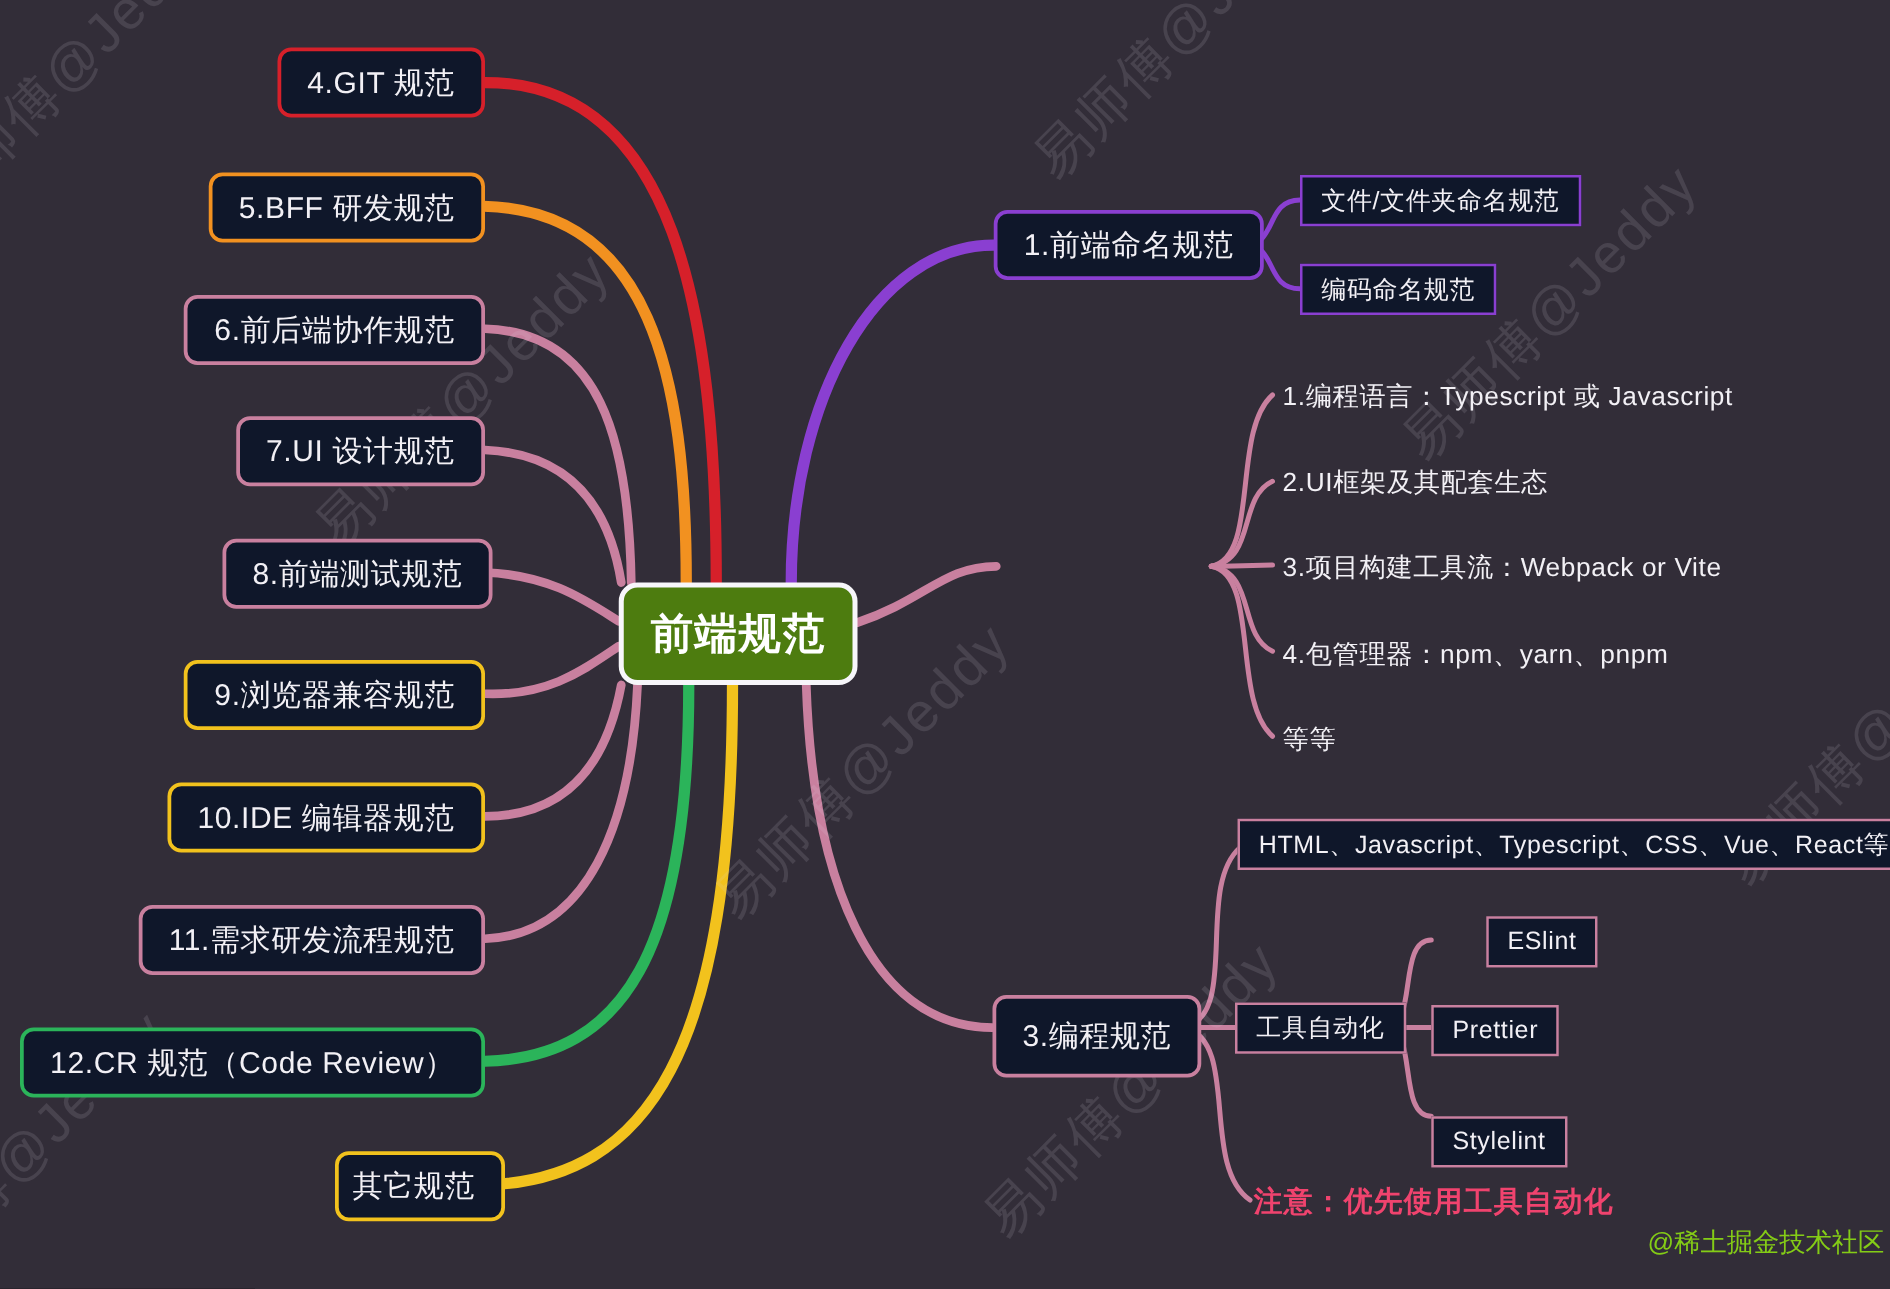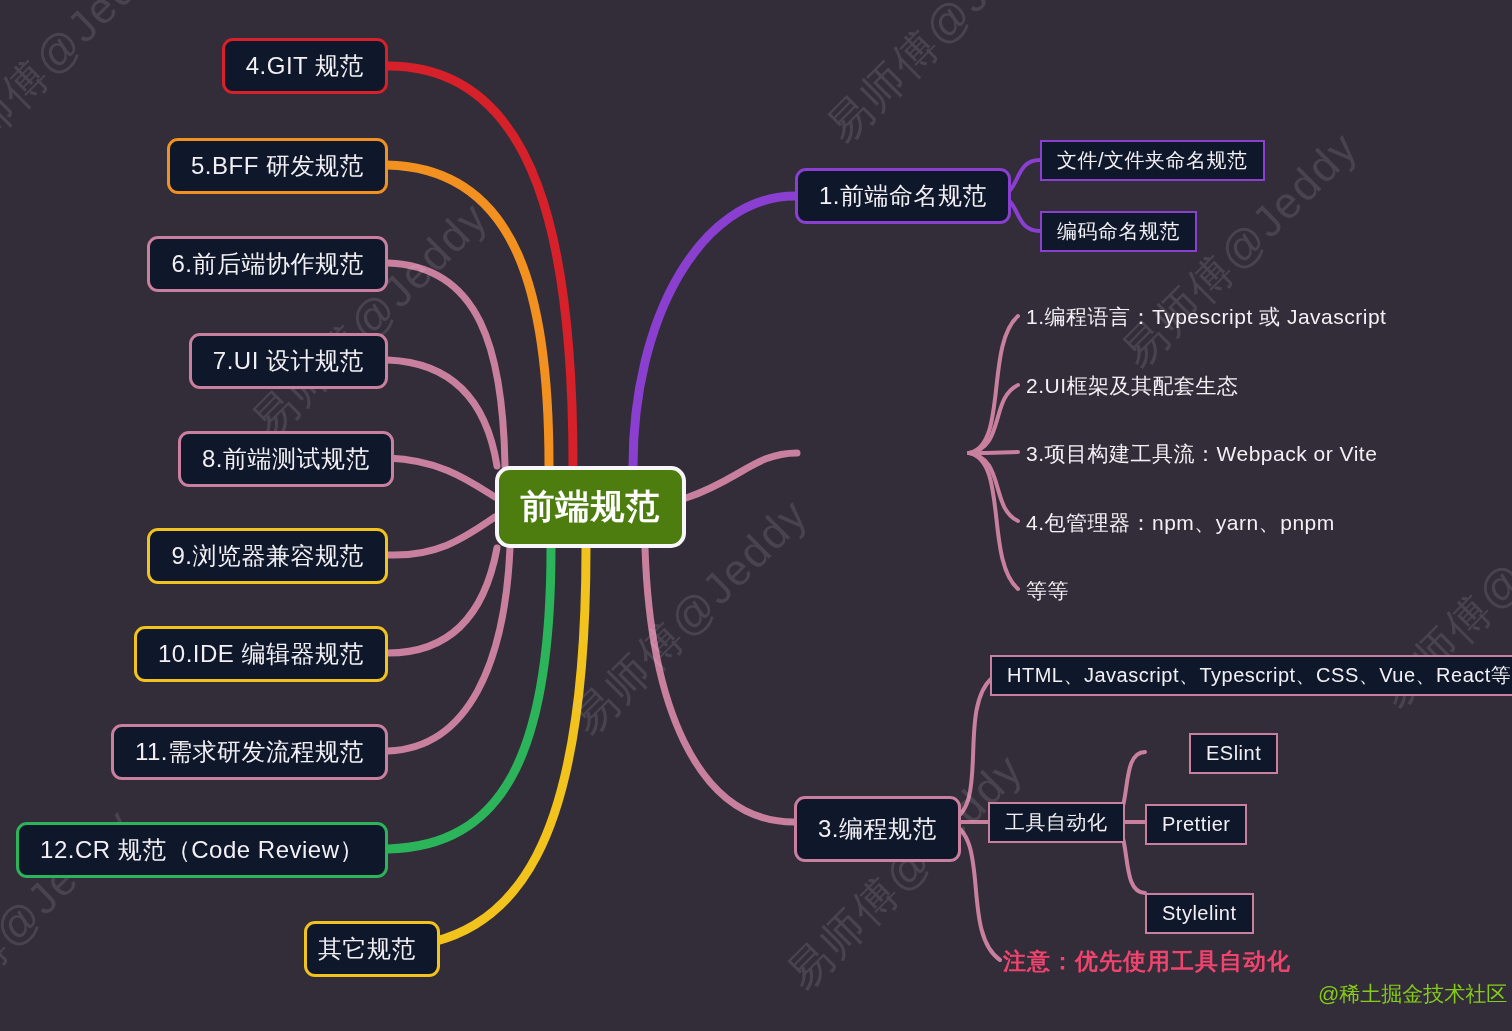--- a/index.html
+++ b/index.html
@@ -91,21 +91,21 @@
 
   <div class="node" style="right: 1124px; top: 38px; border-color: rgb(214, 32, 42);">4.GIT 规范</div>
   <div class="node" style="right: 1124px; top: 138px; border-color: rgb(242, 145, 32);">5.BFF 研发规范</div>
   <div class="node" style="right: 1124px; top: 236px; border-color: rgb(201, 128, 159);">6.前后端协作规范</div>
   <div class="node" style="right: 1124px; top: 333px; border-color: rgb(201, 128, 159);">7.UI 设计规范</div>
   <div class="node" style="right: 1118px; top: 431px; border-color: rgb(201, 128, 159);">8.前端测试规范</div>
   <div class="node" style="right: 1124px; top: 528px; border-color: rgb(242, 194, 29);">9.浏览器兼容规范</div>
   <div class="node" style="right: 1124px; top: 626px; border-color: rgb(242, 194, 29);">10.IDE 编辑器规范</div>
   <div class="node" style="right: 1124px; top: 724px; border-color: rgb(201, 128, 159);">11.需求研发流程规范</div>
   <div class="node" style="right: 1124px; top: 822px; border-color: rgb(43, 180, 90);">12.CR 规范（Code Review）</div>
-  <div class="node" style="right: 1072px; top: 921px; border-color: rgb(242, 194, 29); padding-left: 11px;">其它规范</div>
+  <div class="node" style="right: 1108px; top: 921px; border-color: rgb(242, 194, 29); padding-left: 11px;">其它规范</div>
 
   <div class="node" style="left: 795px; top: 168px; border-color: rgb(138, 63, 209);">1.前端命名规范</div>
   <div class="node small" style="left: 1040px; top: 140px; border-color: rgb(138, 63, 209);">文件/文件夹命名规范</div>
   <div class="node small" style="left: 1040px; top: 211px; border-color: rgb(138, 63, 209);">编码命名规范</div>
 
   <div class="leaf-text" style="left:1026px;top:303px">1.编程语言：Typescript 或 Javascript</div>
   <div class="leaf-text" style="left:1026px;top:372px">2.UI框架及其配套生态</div>
   <div class="leaf-text" style="left:1026px;top:440px">3.项目构建工具流：Webpack or Vite</div>
   <div class="leaf-text" style="left:1026px;top:509px">4.包管理器：npm、yarn、pnpm</div>
   <div class="leaf-text" style="left:1026px;top:577px">等等</div>

